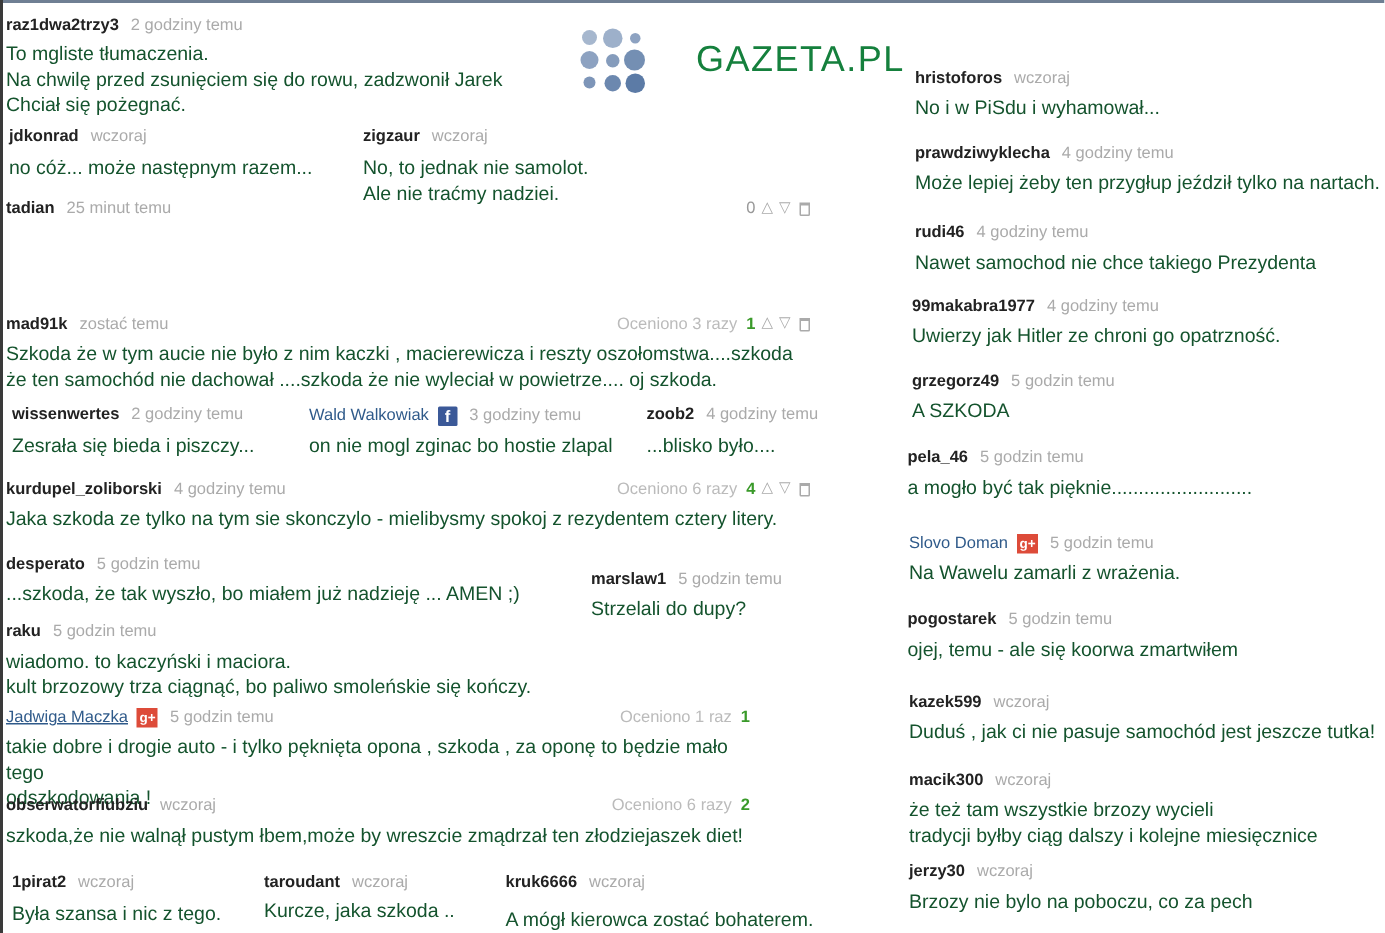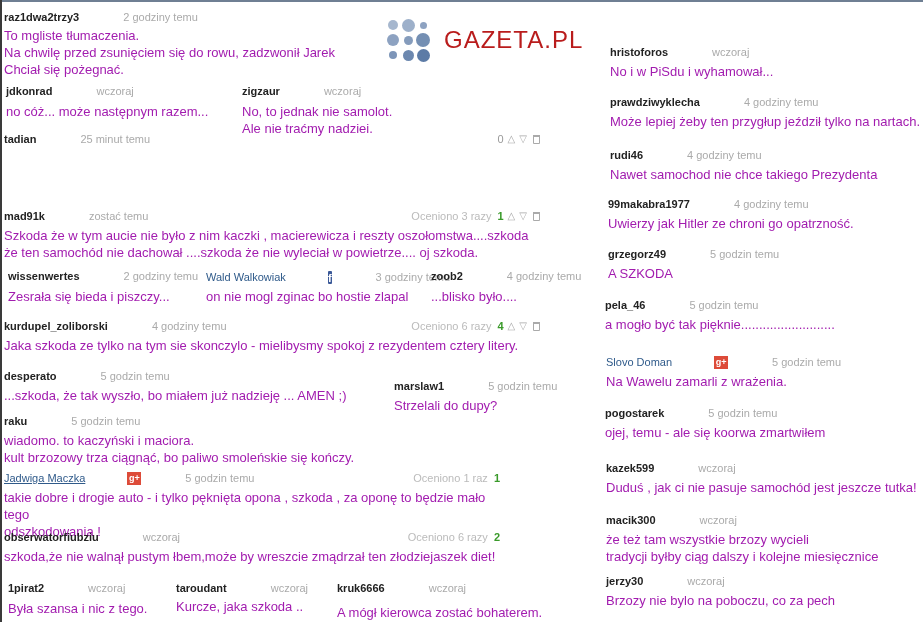--- a/index.html
+++ b/index.html
@@ -2,40 +2,40 @@
 <html><head>
 <meta charset="utf-8">
 <style>
   * { box-sizing: border-box; margin: 0; padding: 0; }
   html, body { width: 923px; height: 622px; overflow: hidden; background: #fff; }
   body { font-family: "Liberation Sans", sans-serif; color: #333; position: relative; }
   .frame-top { position: absolute; left: 0; top: 0; width: 923px; height: 2px; background: #6f7f93; }
   .frame-left { position: absolute; left: 0; top: 0; width: 2px; height: 622px; background: #3a3a3a; }
 
   .c { position: absolute; }
-  .meta { font-size: 11px; line-height: 14px; white-space: nowrap; display: flex; align-items: center; gap: 36px; }
+  .meta { font-size: 11px; line-height: 14px; white-space: nowrap; display: flex; align-items: center; }
   .user { font-weight: bold; color: #222; margin-right: 8px; }
   .user-link { color: #2f5a8a; font-weight: normal; text-decoration: underline; margin-right: 6px; }
   .user-plain { color: #2f5a8a; font-weight: normal; margin-right: 6px; }
   .time { color: #aaa; }
-  .body { font-size: 13px; line-height: 17px; color: #a21caf; margin-top: 4px; white-space: pre-line; }
+  .body { font-size: 13px; line-height: 17px; color: #14532d; margin-top: 4px; white-space: pre-line; }
 
   .rating { position: absolute; top: 0; right: 0; font-size: 11px; line-height: 14px; color: #bbb; display: flex; align-items: center; white-space: nowrap; }
   .score { color: #3a9a2a; font-weight: bold; margin-left: 6px; }
   .score.zero { color: #999; font-weight: normal; }
   .vote { display: inline-block; color: #aaa; font-size: 10px; margin-left: 4px; }
   .trash { display: inline-block; width: 7px; height: 9px; margin-left: 6px; border: 1px solid #aaa; border-top: 2px solid #aaa; border-radius: 0 0 1px 1px; }
 
   .fb { display: inline-block; width: 13px; height: 13px; background: #3b5998; color: #fff; font-weight: bold; font-size: 11px; line-height: 14px; text-align: center; margin-right: 8px; border-radius: 1px; }
   .gplus { display: inline-block; width: 14px; height: 13px; background: #dd4b39; color: #fff; font-weight: bold; font-size: 9px; line-height: 13px; text-align: center; margin-right: 8px; }
 
   .logo { position: absolute; left: 386px; top: 18px; display: flex; align-items: center; }
   .dots { display: grid; grid-template-columns: 14px 14px 14px; grid-template-rows: 14px 14px 14px; gap: 1px; margin-right: 14px; }
   .dot { border-radius: 50%; background: #5c7ba6; justify-self: center; align-self: center; }
-  .logo-text { font-size: 24px; letter-spacing: 1px; color: #b91c1c; }
+  .logo-text { font-size: 24px; letter-spacing: 1px; color: #15803d; margin-left: 20px; }
 </style>
 </head>
 <body>
 
 <div class="frame-top"></div>
 <div class="frame-left"></div>
 
 <div class="logo">
   <div class="dots">
     <span class="dot" style="width:10px;height:10px;opacity:.55"></span>

